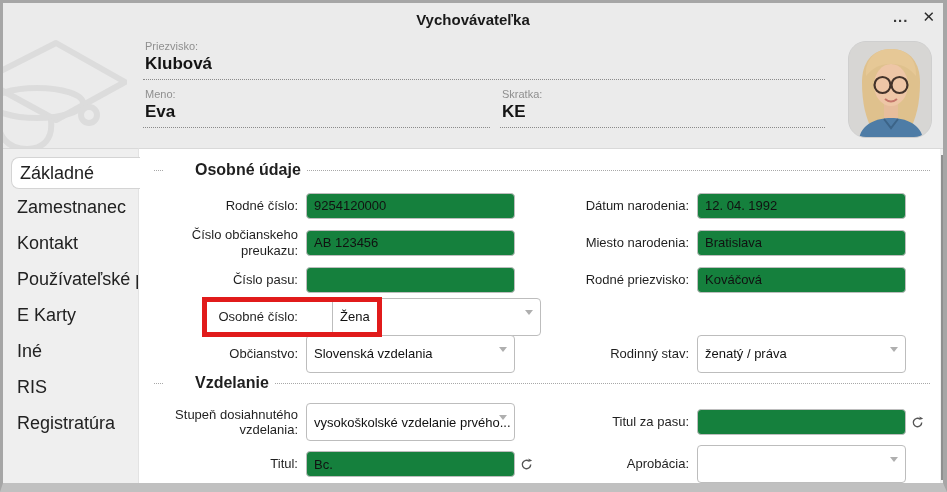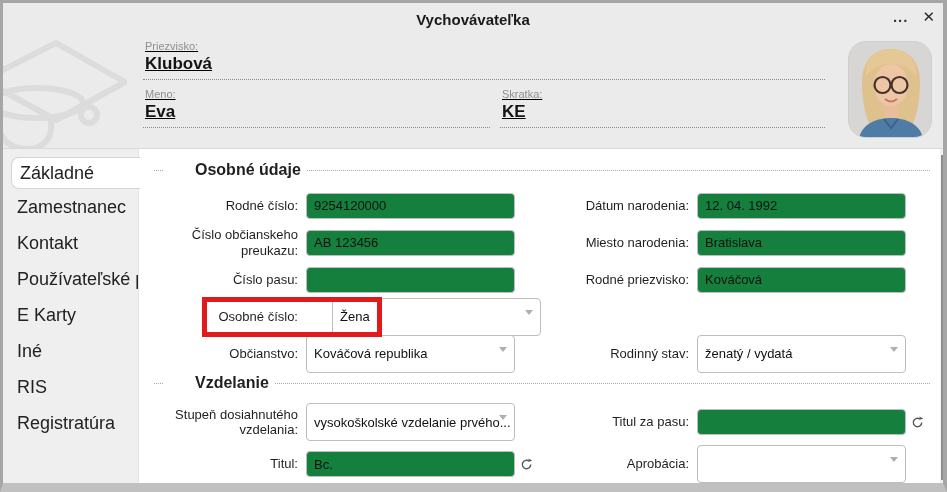--- a/index.html
+++ b/index.html
@@ -16,21 +16,21 @@
   
   .titlebar { height:30px; background:#ebebeb; position:relative; }
   .title { text-align:center; font-size:15px; font-weight:bold; color:#1a1a1a; padding-top:8px; }
   .tb-controls { position:absolute; right:8px; top:4px; display:flex; align-items:center; gap:14px; }
   .btn-menu { font-size:15px; font-weight:bold; color:#3a3a3a; letter-spacing:1px; cursor:default; line-height:20px; }
   .btn-close { font-size:15px; font-weight:bold; color:#2b2b2b; cursor:default; line-height:20px; }
 
   
   .header { height:115px; background:#ebebeb; position:relative; overflow:hidden; }
   .watermark { position:absolute; left:-16px; top:0; }
-  .hfield { position:absolute;text-decoration:underline; }
+  .hfield { position:absolute; }
   .hfield .hlabel { font-size:11px; color:#8f8f8f; padding-left:2px; }
   .hfield .hvalue { font-size:17px; font-weight:bold; color:#141414; padding:2px 0 5px 2px;
                     border-bottom:1px dotted #8a8a8a; }
   .hf-priezvisko { left:140px; top:7px;  width:682px; }
   .hf-meno       { left:140px; top:55px; width:347px; }
   .hf-skratka    { left:497px; top:55px; width:325px; }
   .avatar { position:absolute; right:11px; top:8px; width:84px; height:97px;
             border-radius:18px; overflow:hidden; border:1px solid #cfcfcf; background:#d7d6d4; }
 
   
@@ -194,29 +194,29 @@
             <i class="caret"></i>
           </div>
         </div>
         <div class="ico-slot r"></div>
       </div>
 
       <div class="frow">
         <div class="lbl l">Občianstvo:</div>
         <div class="cell">
           <div class="sel">
-            <span>Kováčová republika</span>
+            <span>Slovenská vzdelania</span>
             <i class="caret"></i>
           </div>
         </div>
         <div class="ico-slot"></div>
         <div class="lbl r">Rodinný stav:</div>
         <div class="cell">
           <div class="sel">
-            <span>ženatý / vydatá</span>
+            <span>ženatý / práva</span>
             <i class="caret"></i>
           </div>
         </div>
         <div class="ico-slot r"></div>
       </div>
 
       <div class="legend" style="margin-top:2px;">
         <span class="seg"></span>
         <span class="txt">Vzdelanie</span>
         <span class="fill"></span>

